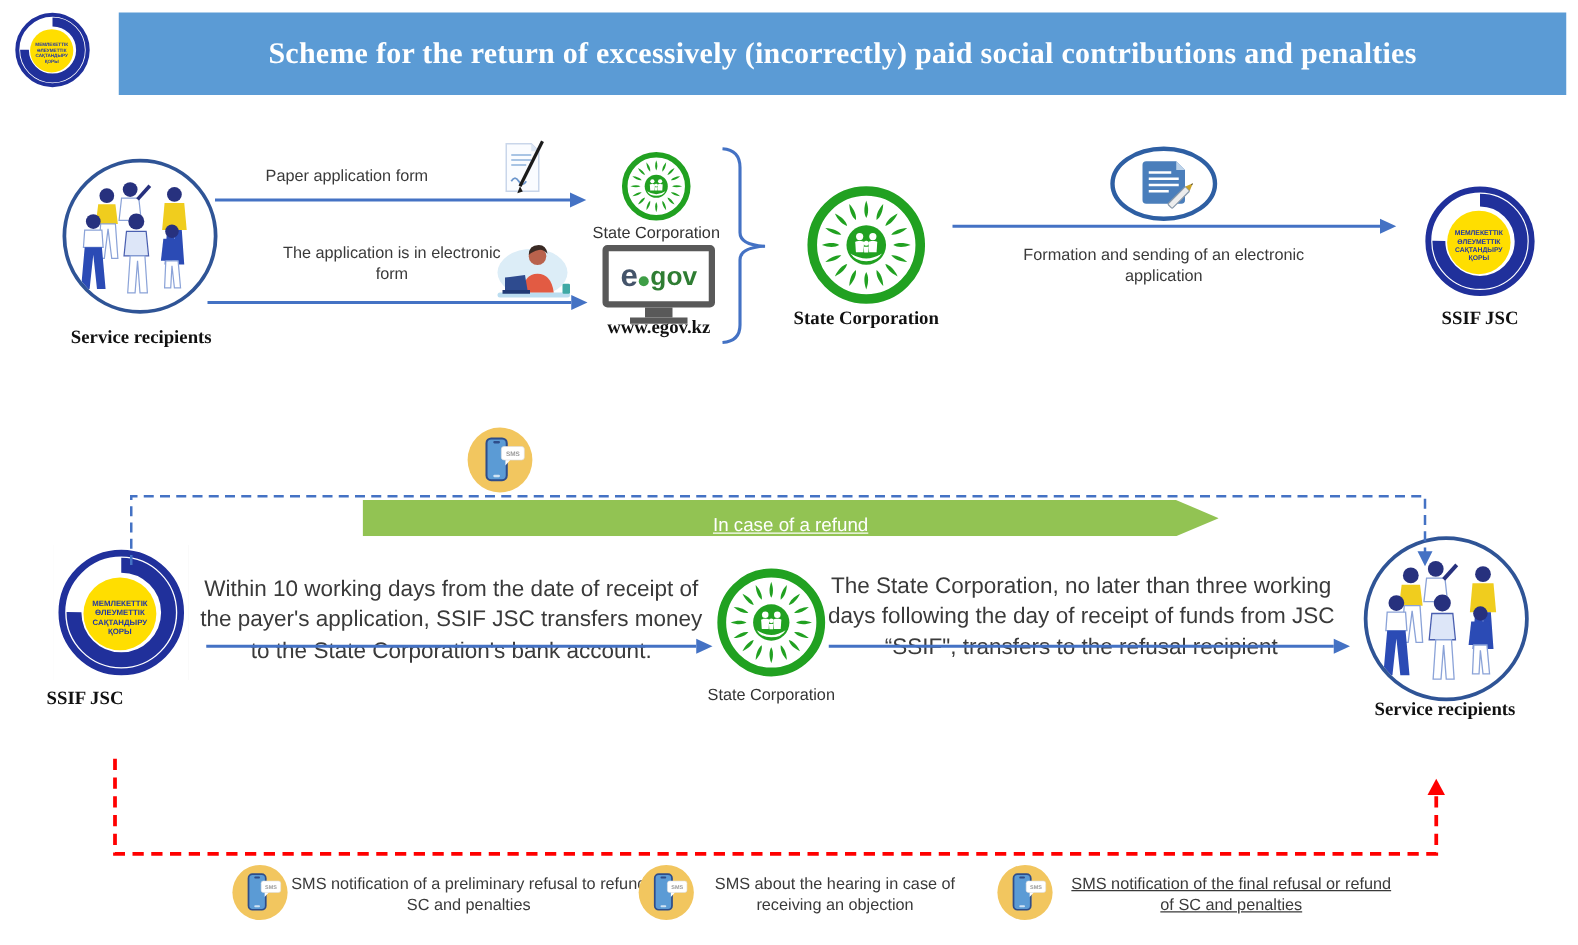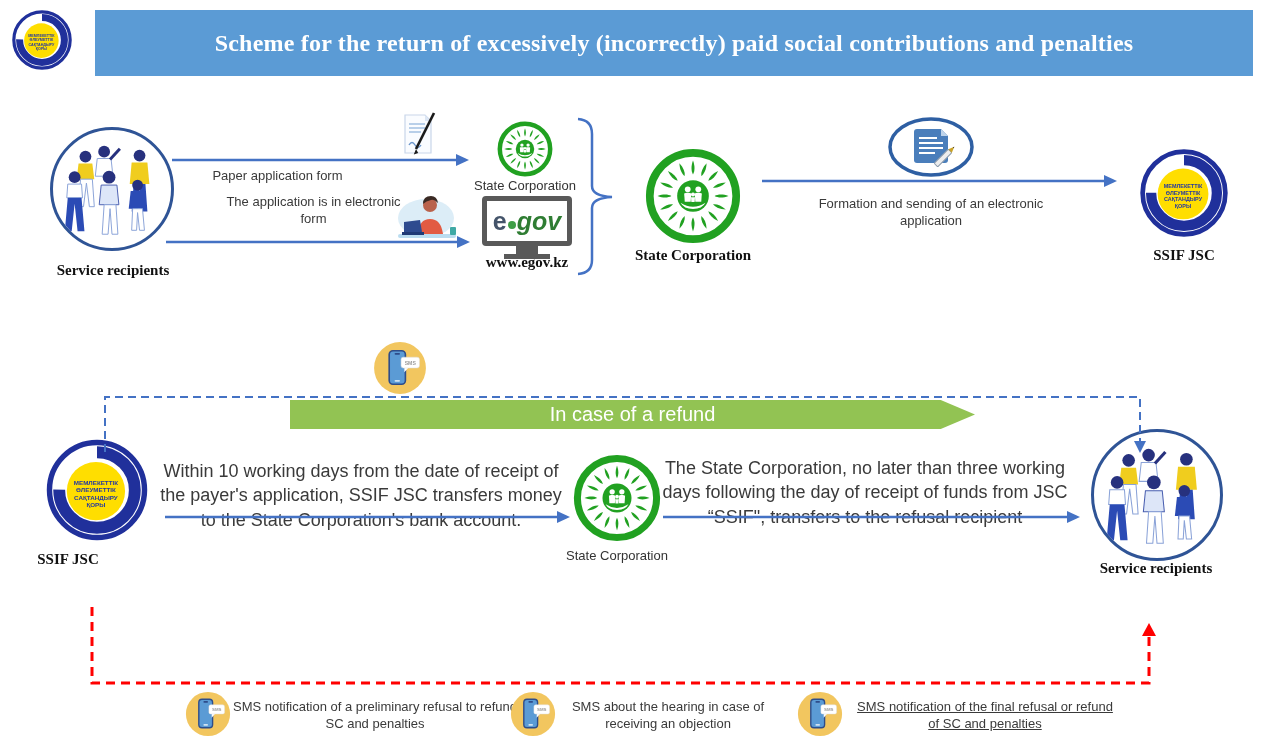--- a/index.html
+++ b/index.html
@@ -13,29 +13,29 @@
   .header-title{color:#fff;font-family:"Liberation Serif",serif;font-weight:700;font-size:24px;
                 letter-spacing:.2px;text-align:center;}
   .logo{z-index:2;}
   .label-serif{font-family:"Liberation Serif",serif;font-weight:700;font-size:15px;color:#111;
                text-align:center;z-index:2;}
   .label-sans{font-size:13px;color:#333;text-align:center;z-index:2;}
   .cap{font-size:13px;line-height:1.32;text-align:center;z-index:2;}
   .cap-lg{font-size:18px;line-height:1.36;text-align:center;z-index:2;}
   .people-circle{border:3px solid #2F5496;border-radius:50%;background:#fff;overflow:hidden;z-index:2;}
   .people-circle svg{width:100%;height:100%;display:block;}
-  .banner{z-index:2;display:flex;align-items:center;justify-content:center;font-size:20px;
-          clip-path:polygon(0 0,95% 0,100% 50%,95% 100%,0 100%);}
+  .banner{z-index:2;display:flex;align-items:flex-end;justify-content:center;font-size:15px;
+          clip-path:polygon(0 0,95% 0,100% 50%,95% 100%,0 100%);text-decoration:underline;}
   .banner-green{background:var(--banner-green,#92C353);color:#fff;}
   .banner-orange{background:var(--banner-orange,#F8CBAD);color:#404040;}
   .egov-monitor{left:482px;top:196px;width:90px;height:50px;border:5px solid #595959;border-radius:4px;
                 background:#fff;box-sizing:border-box;display:flex;align-items:center;justify-content:center;z-index:2;}
   .egov-e{color:#44546A;font-weight:700;font-size:25px;line-height:1;}
   .egov-dot{width:8px;height:8px;border-radius:50%;background:#3E9E46;margin:8px 1px 0 1px;}
-  .egov-gov{color:#2F7D33;font-weight:700;font-size:25px;line-height:1;font-style:italic;}
+  .egov-gov{color:#2F7D33;font-weight:700;font-size:21px;line-height:1;}
   .egov-stand{left:516px;top:246px;width:22px;height:8px;background:#595959;z-index:2;}
   .egov-base{left:504px;top:254px;width:46px;height:5px;background:#595959;z-index:2;}
   .www{left:468px;top:254px;width:118px;z-index:4;background:transparent;}
   .icon-svg{z-index:2;}
 </style>
 </head>
 <body>
 
 <div class="canvas">
 
@@ -124,21 +124,21 @@
     <div class="header-title">Scheme for the return of excessively (incorrectly) paid social contributions and penalties</div>
   </div>
 
   <div class="abs people-circle" style="left:50px;top:127px;width:118px;height:118px;">
     <svg viewBox="0 0 120 120">
         <use href="#sym-people"></use>
       </svg>
   </div>
   <div class="abs label-serif" style="left:28px;top:262px;width:170px;">Service recipients</div>
 
-  <div class="abs cap" style="left:180px;top:132px;width:195px;margin-top:35px;">Paper application form</div>
+  <div class="abs cap" style="left:180px;top:132px;width:195px;">Paper application form</div>
   <svg class="abs icon-svg" style="left:399px;top:112px;width:40px;height:46px;" viewBox="0 0 40 46">
     <path d="M6,3 h20 l6,6 v32 h-26 Z" fill="#FAFCFF" stroke="#C9D6EA" stroke-width="1.2"></path>
     <path d="M26,3 l6,6 h-6 Z" fill="#DCE6F4"></path>
     <line x1="10" y1="12" x2="26" y2="12" stroke="#A8C4E4" stroke-width="1.6"></line>
     <line x1="10" y1="16" x2="26" y2="16" stroke="#A8C4E4" stroke-width="1.6"></line>
     <line x1="10" y1="20" x2="22" y2="20" stroke="#A8C4E4" stroke-width="1.6"></line>
     <path d="M10,33 q3,-5 6,0 q3,5 6,0" stroke="#6C96CC" stroke-width="1.4" fill="none"></path>
     <line x1="35" y1="1" x2="17" y2="37" stroke="#1b1b1b" stroke-width="2.6"></line>
     <path d="M17,37 l-2.2,5.5 4.4,-1.4 Z" fill="#1b1b1b"></path>
   </svg>

